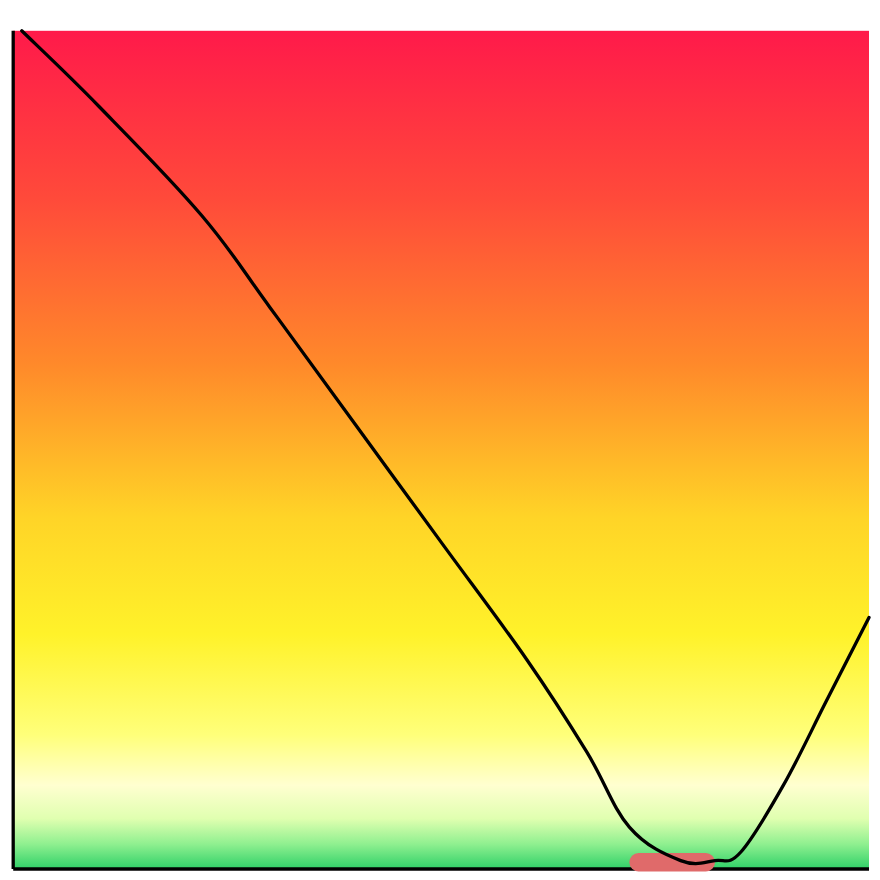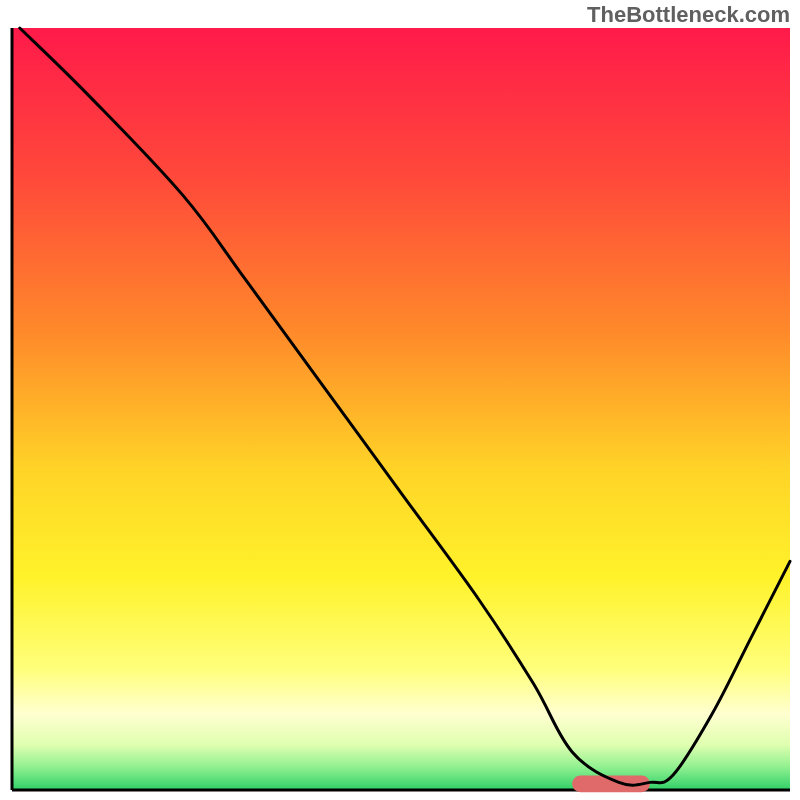--- a/index.html
+++ b/index.html
@@ -26,21 +26,20 @@
     z-index: 10;
   }
   svg {
     display: block;
   }
 </style>
 </head>
 <body>
 
 <div class="chart-wrapper">
-  <div class="watermark">TheBottleneck.com</div>
   <svg id="chart-svg" width="800" height="800" viewBox="0 0 800 800">
     <defs>
       <linearGradient id="bg-grad" x1="0" y1="0" x2="0" y2="1">
           <stop offset="0.00%" stop-color="#ff1a4a"></stop>
           <stop offset="20.00%" stop-color="#ff4a3a"></stop>
           <stop offset="40.00%" stop-color="#ff8a2a"></stop>
           <stop offset="58.00%" stop-color="#ffd427"></stop>
           <stop offset="72.00%" stop-color="#fff22a"></stop>
           <stop offset="84.00%" stop-color="#ffff7a"></stop>
           <stop offset="90.00%" stop-color="#ffffd0"></stop>

